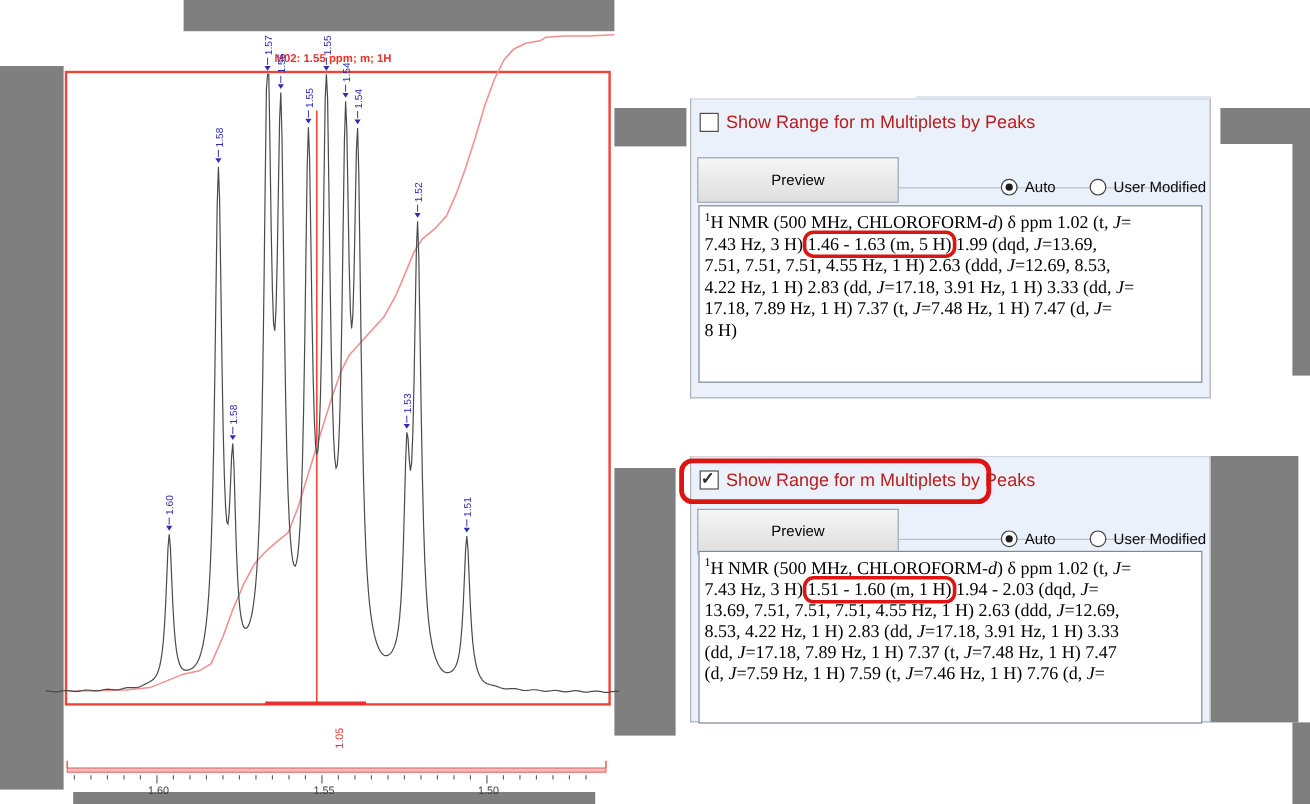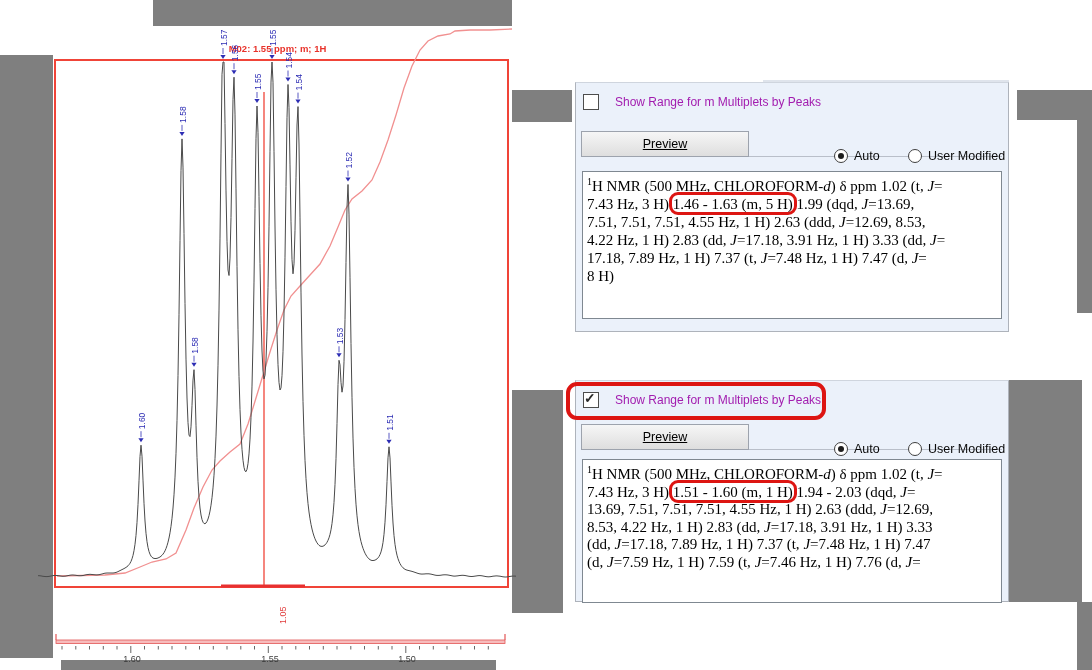--- a/index.html
+++ b/index.html
@@ -19,29 +19,29 @@
   #panel-bottom{top:380px;height:222px;}
   .cutoff-line{position:absolute;background:#dfe4ec;}
   .cb-row{position:absolute;left:7px;top:10px;height:18px;display:flex;align-items:center;}
   .checkbox{
     width:14px;height:14px;background:#ffffff;border:1px solid #4d4d4d;
     box-sizing:content-box;position:relative;flex:0 0 auto;
   }
   .checkbox.checked::after{
     content:"✓";position:absolute;left:0px;top:-3px;font-size:14px;font-weight:bold;color:#2b2b2b;
   }
-  .cb-label{margin-left:16px;font-size:12px;color:#a21caf;white-space:nowrap;}
+  .cb-label{margin-left:6px;font-size:15px;color:#b91c1c;white-space:nowrap;}
   .hl-rect{
     position:absolute;border:4px solid #dd1512;border-radius:11px;pointer-events:none;
   }
   .preview-btn{
-    position:absolute;left:5px;top:48px;width:168px;height:26px;
+    position:absolute;left:5px;top:48px;width:168px;height:38px;
     background:linear-gradient(#f6f6f6,#dedede);
     border:1px solid #9da3ad;box-sizing:border-box;
-    font-size:12.5px;color:#000;display:flex;align-items:center;justify-content:center;text-decoration:underline;
+    font-size:12.5px;color:#000;display:flex;align-items:center;justify-content:center;
   }
   #panel-bottom .preview-btn{top:43px;}
   .tab-line{position:absolute;height:1px;background:#b9bfc9;left:173px;right:6px;}
   #panel-top .tab-line{top:73px;}
   #panel-bottom .tab-line{top:68px;}
   .radio-group{position:absolute;display:flex;align-items:flex-start;gap:6px;}
   .radio{
     width:12px;height:12px;border-radius:50%;border:1px solid #3f3f3f;background:#fff;
     position:relative;flex:0 0 auto;
   }

